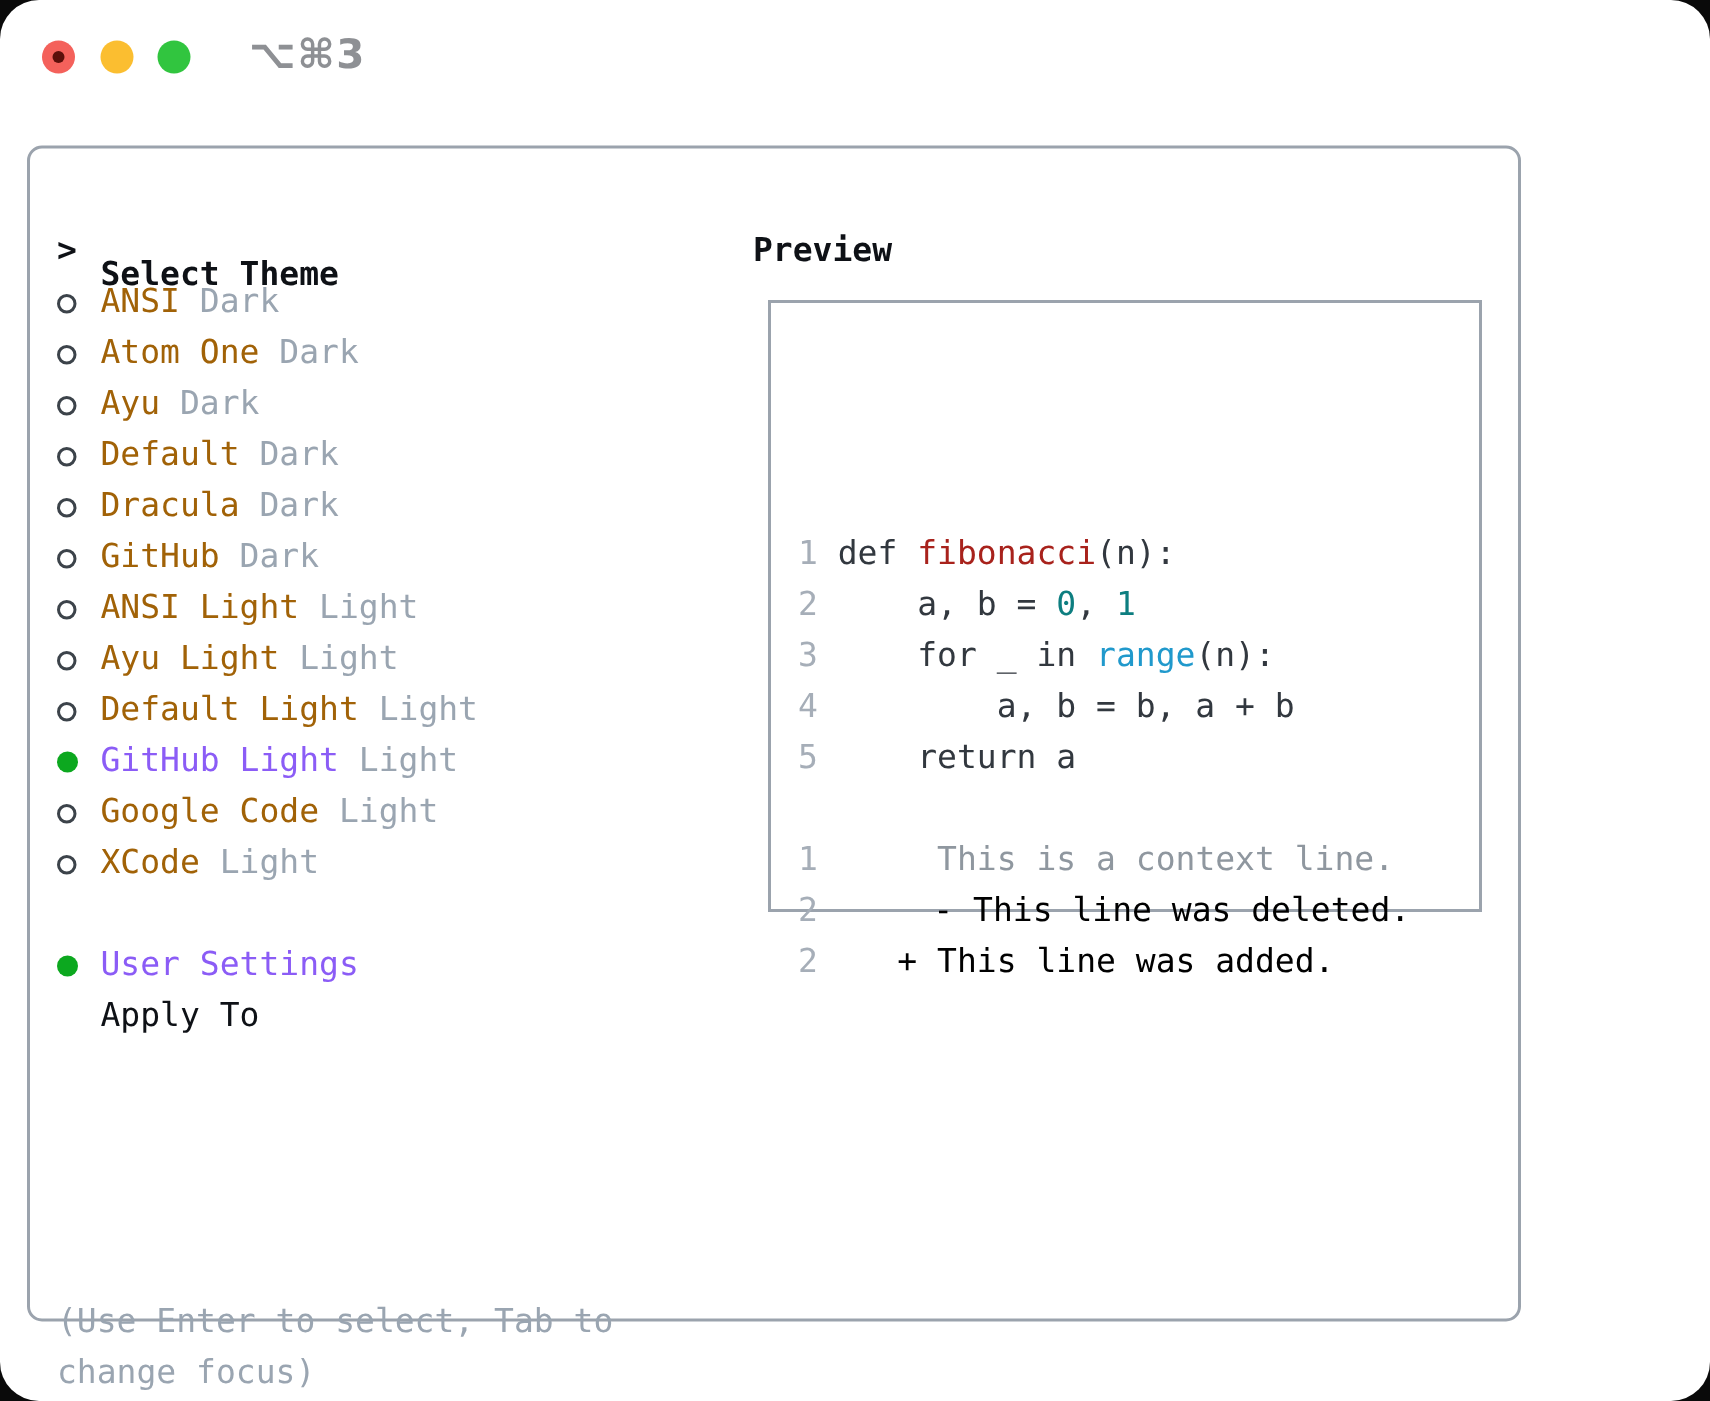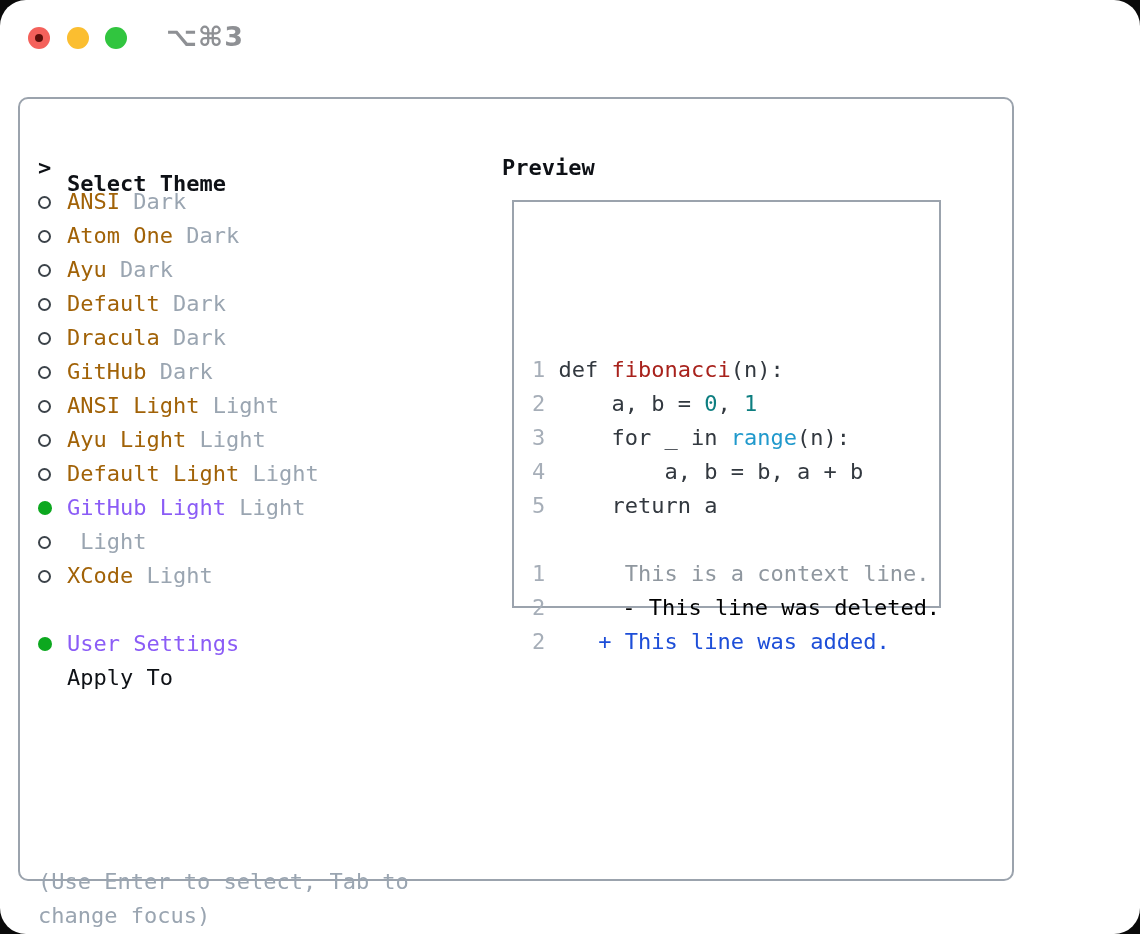--- a/index.html
+++ b/index.html
@@ -59,36 +59,36 @@
   #hint-block  { position: absolute; left: 18px; top: 664px; font-size: 22px;
                  line-height: 34px; color: #9aa5b1; white-space: pre; }
 
   
   #preview-title {
     position: absolute; left: 482px; top: 52px; height: 34px;
     font-size: 22px; line-height: 34px; font-weight: bold; color: #0e1116;
   }
   #preview-box {
     position: absolute; left: 492px; top: 101px;
-    width: 429px; height: 408px;
+    width: 476px; height: 408px;
     border: 2px solid #9ba3ad; background: #ffffff;
   }
   #code {
     position: absolute; left: 18px; top: 49px;
     font-size: 22px; line-height: 34px; white-space: pre;
   }
   .code-line { height: 34px; }
   .seg-ln      { color: #a6aeb8; }
   .seg-code    { color: #32383f; }
   .seg-fn      { color: #a8221c; }
   .seg-num     { color: #0d7e80; }
   .seg-builtin { color: #2099cc; }
   .seg-ctx     { color: #8f979f; }
   .seg-del     { color: #000000; margin-left: 24px; }
-  .seg-add     { color: #1d4ed8; }
+  .seg-add     { color: #000000; }
 </style>
 </head>
 <body>
 
 <div class="card">
 
   <div class="titlebar">
     <div class="traffic close">
       <span class="dot"></span>
     </div>
@@ -110,21 +110,21 @@
     <div class="row"><span class="icon-cell"><span class="radio"></span></span><span class="item-name">ANSI</span><span class="item-suffix"> Dark</span></div>
         <div class="row"><span class="icon-cell"><span class="radio"></span></span><span class="item-name">Atom One</span><span class="item-suffix"> Dark</span></div>
         <div class="row"><span class="icon-cell"><span class="radio"></span></span><span class="item-name">Ayu</span><span class="item-suffix"> Dark</span></div>
         <div class="row"><span class="icon-cell"><span class="radio"></span></span><span class="item-name">Default</span><span class="item-suffix"> Dark</span></div>
         <div class="row"><span class="icon-cell"><span class="radio"></span></span><span class="item-name">Dracula</span><span class="item-suffix"> Dark</span></div>
         <div class="row"><span class="icon-cell"><span class="radio"></span></span><span class="item-name">GitHub</span><span class="item-suffix"> Dark</span></div>
         <div class="row"><span class="icon-cell"><span class="radio"></span></span><span class="item-name">ANSI Light</span><span class="item-suffix"> Light</span></div>
         <div class="row"><span class="icon-cell"><span class="radio"></span></span><span class="item-name">Ayu Light</span><span class="item-suffix"> Light</span></div>
         <div class="row"><span class="icon-cell"><span class="radio"></span></span><span class="item-name">Default Light</span><span class="item-suffix"> Light</span></div>
         <div class="row"><span class="icon-cell"><span class="radio on"></span></span><span class="item-name selected">GitHub Light</span><span class="item-suffix"> Light</span></div>
-        <div class="row"><span class="icon-cell"><span class="radio"></span></span><span class="item-suffix"> Light</span></div>
+        <div class="row"><span class="icon-cell"><span class="radio"></span></span><span class="item-name">Google Code</span><span class="item-suffix"> Light</span></div>
         <div class="row"><span class="icon-cell"><span class="radio"></span></span><span class="item-name">XCode</span><span class="item-suffix"> Light</span></div>
       </div>
 
     <div id="apply-block" class="list-font">
       <div class="row"><span class="icon-cell"><span class="radio on"></span></span><span class="item-name selected">User Settings</span></div>
 
     <div class="row">
         <span class="icon-cell"></span>
         <span class="plain-title">Apply To</span>
       </div>

